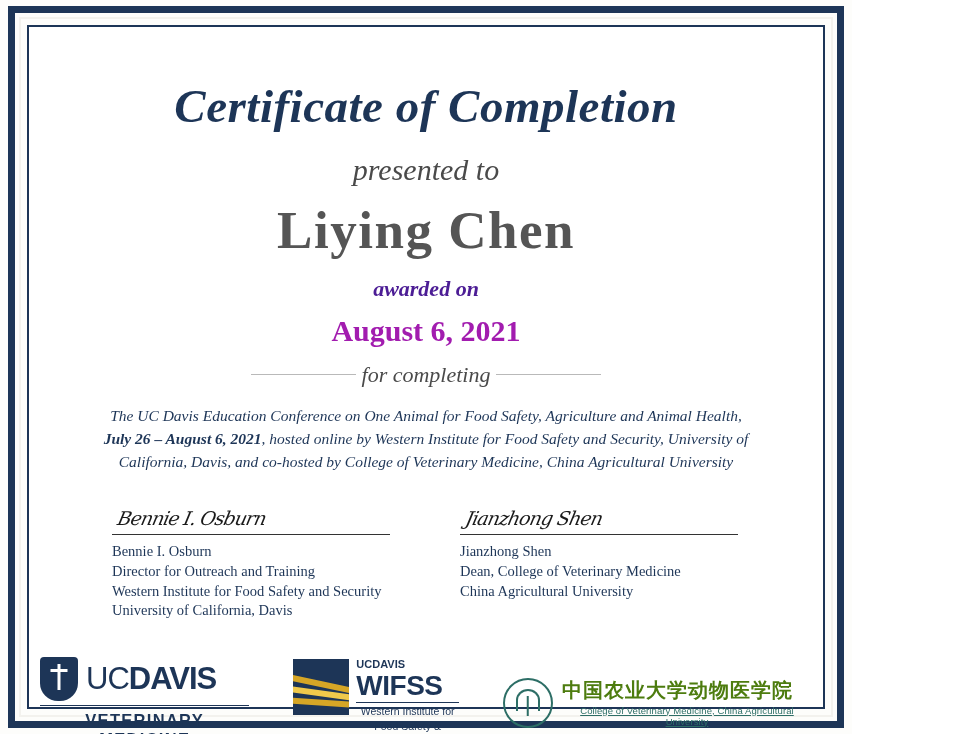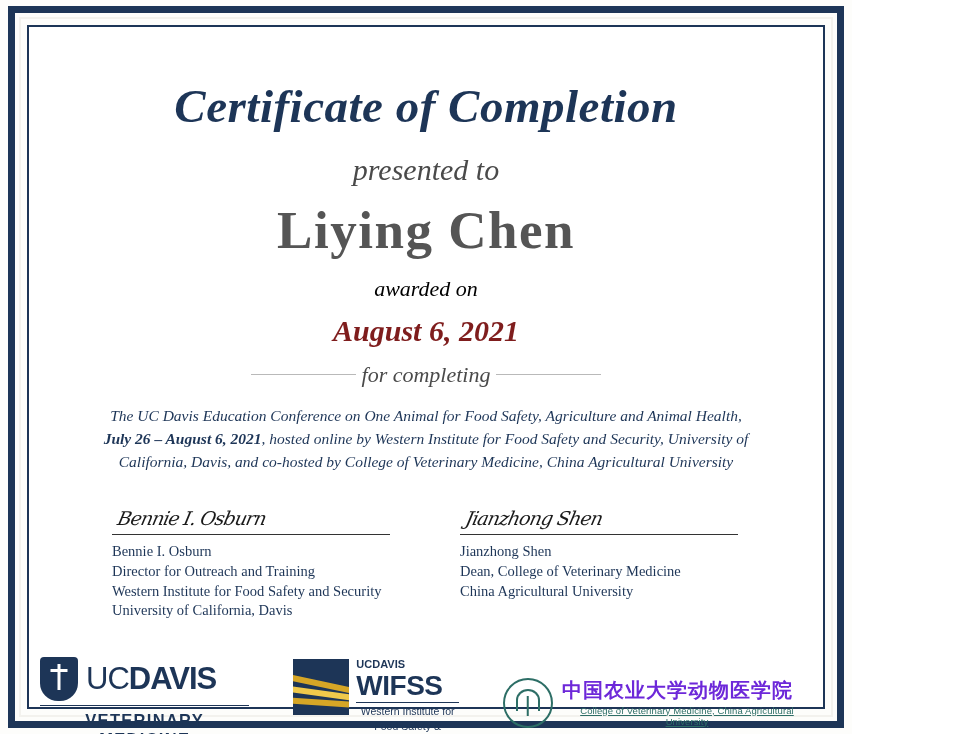--- a/index.html
+++ b/index.html
@@ -95,30 +95,30 @@
     color: #555555;
     letter-spacing: 1.5px;
     margin-top: 14px;
     line-height: 1.1;
   }
 
   .awarded-on {
     font-family: "Liberation Serif", serif;
     font-style: italic;
     font-size: 22px;
-    color: #000000;
+    color: #4c1d95;
     margin-top: 16px;
+    font-weight: bold;
   }
 
   .date {
     font-family: "Liberation Serif", serif;
-    font-style: italic;
     font-weight: bold;
     font-size: 30px;
-    color: #7f1d1d;
+    color: #a21caf;
     margin-top: 12px;
   }
 
   .for-completing-row {
     display: flex;
     align-items: center;
     justify-content: center;
     margin-top: 14px;
     gap: 6px;
   }
@@ -357,21 +357,21 @@
   }
   .cau-right {
     display: flex;
     flex-direction: column;
     align-items: flex-start;
   }
   .cau-cn {
     font-family: "DejaVu Sans", sans-serif;
     font-weight: bold;
     font-size: 20px;
-    color: #6d28d9;
+    color: #4d7c0f;
     letter-spacing: 1px;
     line-height: 1.15;
   }
   .cau-en {
     font-family: "Liberation Sans", sans-serif;
     font-size: 9.5px;
     color: #2d6e66;
     letter-spacing: 0.1px;
     margin-top: 3px;
     text-decoration: underline;

